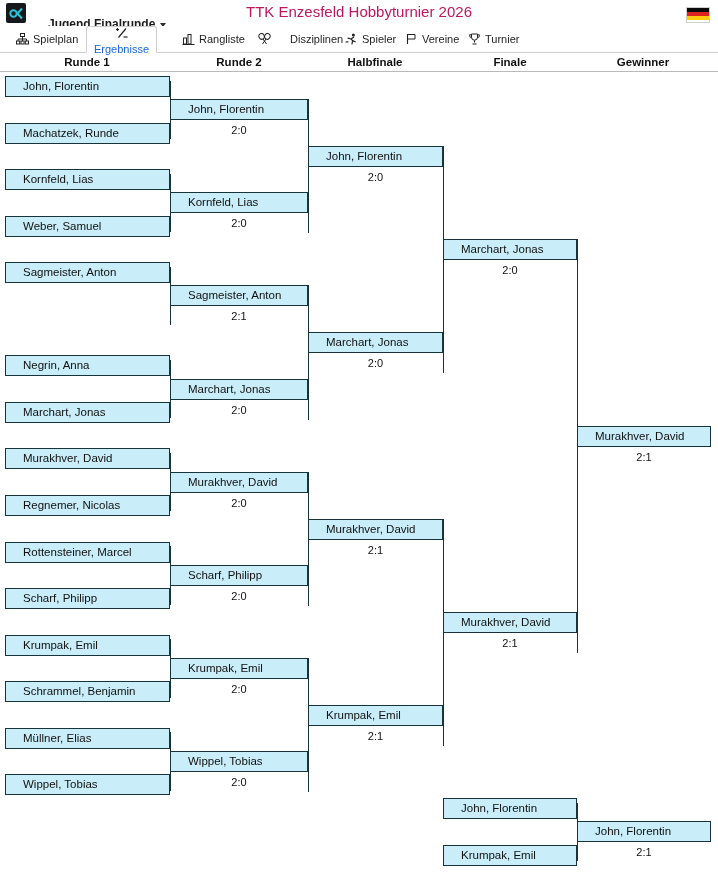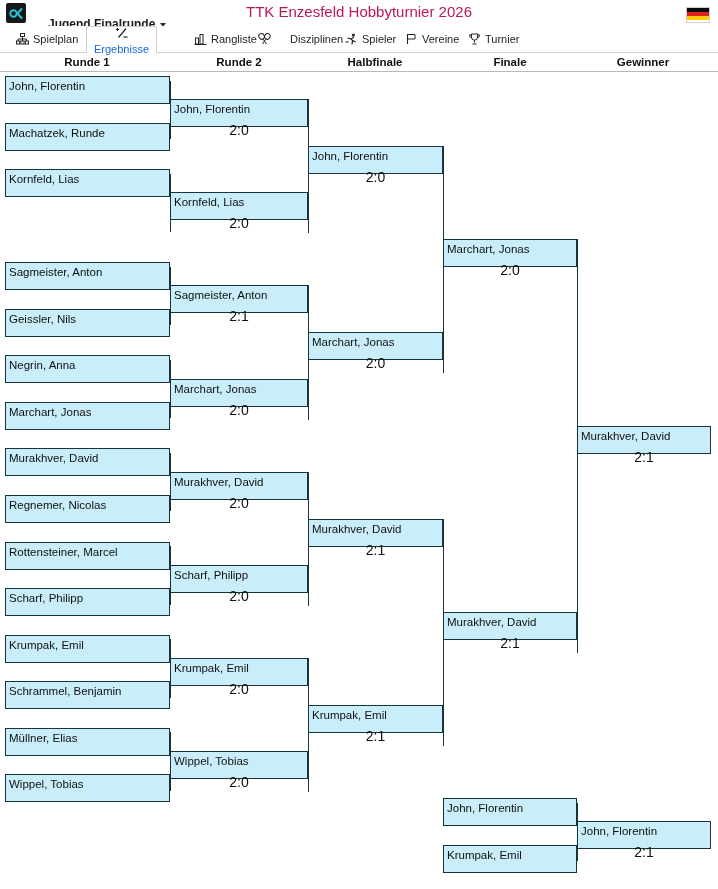--- a/index.html
+++ b/index.html
@@ -82,36 +82,36 @@
   .headline{
     position:absolute;left:0;top:71px;width:718px;height:1px;background:#b9b9b9;
   }
 
   
   #bracket{position:absolute;left:0;top:71px;width:718px;height:818px;}
 
   .cell{
     position:absolute;
     box-sizing:border-box;
-    height:28px;
+    height:21px;
     background:#c9eefa;
     border:1px solid #17343a;
     font-size:11.5px;
     line-height:19px;
-    padding-left:3px;
+    padding-left:17px;
     color:#101010;
     white-space:nowrap;
     overflow:hidden;
     cursor:pointer;
   }
   .score{
     position:absolute;
     box-sizing:border-box;
     height:20px;
-    font-size:14px;
+    font-size:11px;
     line-height:20px;
     text-align:center;
     color:#101010;
   }
   .conn{
     position:absolute;
     background:#17343a;
   }
 </style>
 </head>
@@ -156,21 +156,21 @@
     <div class="tab active" style="left: 86px; flex-direction: column;">
       <span class="ic">
         <svg width="13" height="12" viewBox="0 0 13 12">
           <path d="M1 2.5h3M2.5 1v3" stroke="#222" stroke-width="1.2" fill="none"></path>
           <path d="M11 1.5L3.5 10.5" stroke="#222" stroke-width="1.2"></path>
           <path d="M8.5 10h4" stroke="#222" stroke-width="1.2"></path>
         </svg>
       </span>
       <span>Ergebnisse</span>
     </div>
-    <div class="tab" style="left: 186px;">
+    <div class="tab" style="left: 174px;">
       <span class="ic">
         <svg width="13" height="12" viewBox="0 0 13 12">
           <rect x="1.5" y="5" width="3" height="6" fill="none" stroke="#222"></rect>
           <rect x="6" y="1.5" width="3" height="9.5" fill="none" stroke="#222"></rect>
           <path d="M0.5 11.5h12" stroke="#222"></path>
         </svg>
       </span>
       <span>Rangliste</span>
     </div>
     <div class="tab" style="left: 250px; gap: 19px;">
@@ -210,22 +210,22 @@
         </svg>
       </span>
       <span>Turnier</span>
     </div>
   </div>
 
 <div id="bracket">
     <div class="cell" style="left: 5px; top: 5px; width: 165px;">John, Florentin</div>
     <div class="cell" style="left: 5px; top: 51.55px; width: 165px;">Machatzek, Runde</div>
     <div class="cell" style="left: 5px; top: 98.1px; width: 165px;">Kornfeld, Lias</div>
+    <div class="cell" style="left: 5px; top: 144.65px; width: 165px;">Weber, Samuel</div>
     <div class="cell" style="left: 5px; top: 191.2px; width: 165px;">Sagmeister, Anton</div>
-    <div class="cell" style="left: 5px; top: 237.75px; width: 165px;">Geissler, Nils</div>
     <div class="cell" style="left: 5px; top: 284.3px; width: 165px;">Negrin, Anna</div>
     <div class="cell" style="left: 5px; top: 330.85px; width: 165px;">Marchart, Jonas</div>
     <div class="cell" style="left: 5px; top: 377.4px; width: 165px;">Murakhver, David</div>
     <div class="cell" style="left: 5px; top: 423.95px; width: 165px;">Regnemer, Nicolas</div>
     <div class="cell" style="left: 5px; top: 470.5px; width: 165px;">Rottensteiner, Marcel</div>
     <div class="cell" style="left: 5px; top: 517.05px; width: 165px;">Scharf, Philipp</div>
     <div class="cell" style="left: 5px; top: 563.6px; width: 165px;">Krumpak, Emil</div>
     <div class="cell" style="left: 5px; top: 610.15px; width: 165px;">Schrammel, Benjamin</div>
     <div class="cell" style="left: 5px; top: 656.7px; width: 165px;">Müllner, Elias</div>
     <div class="cell" style="left: 5px; top: 703.25px; width: 165px;">Wippel, Tobias</div>

